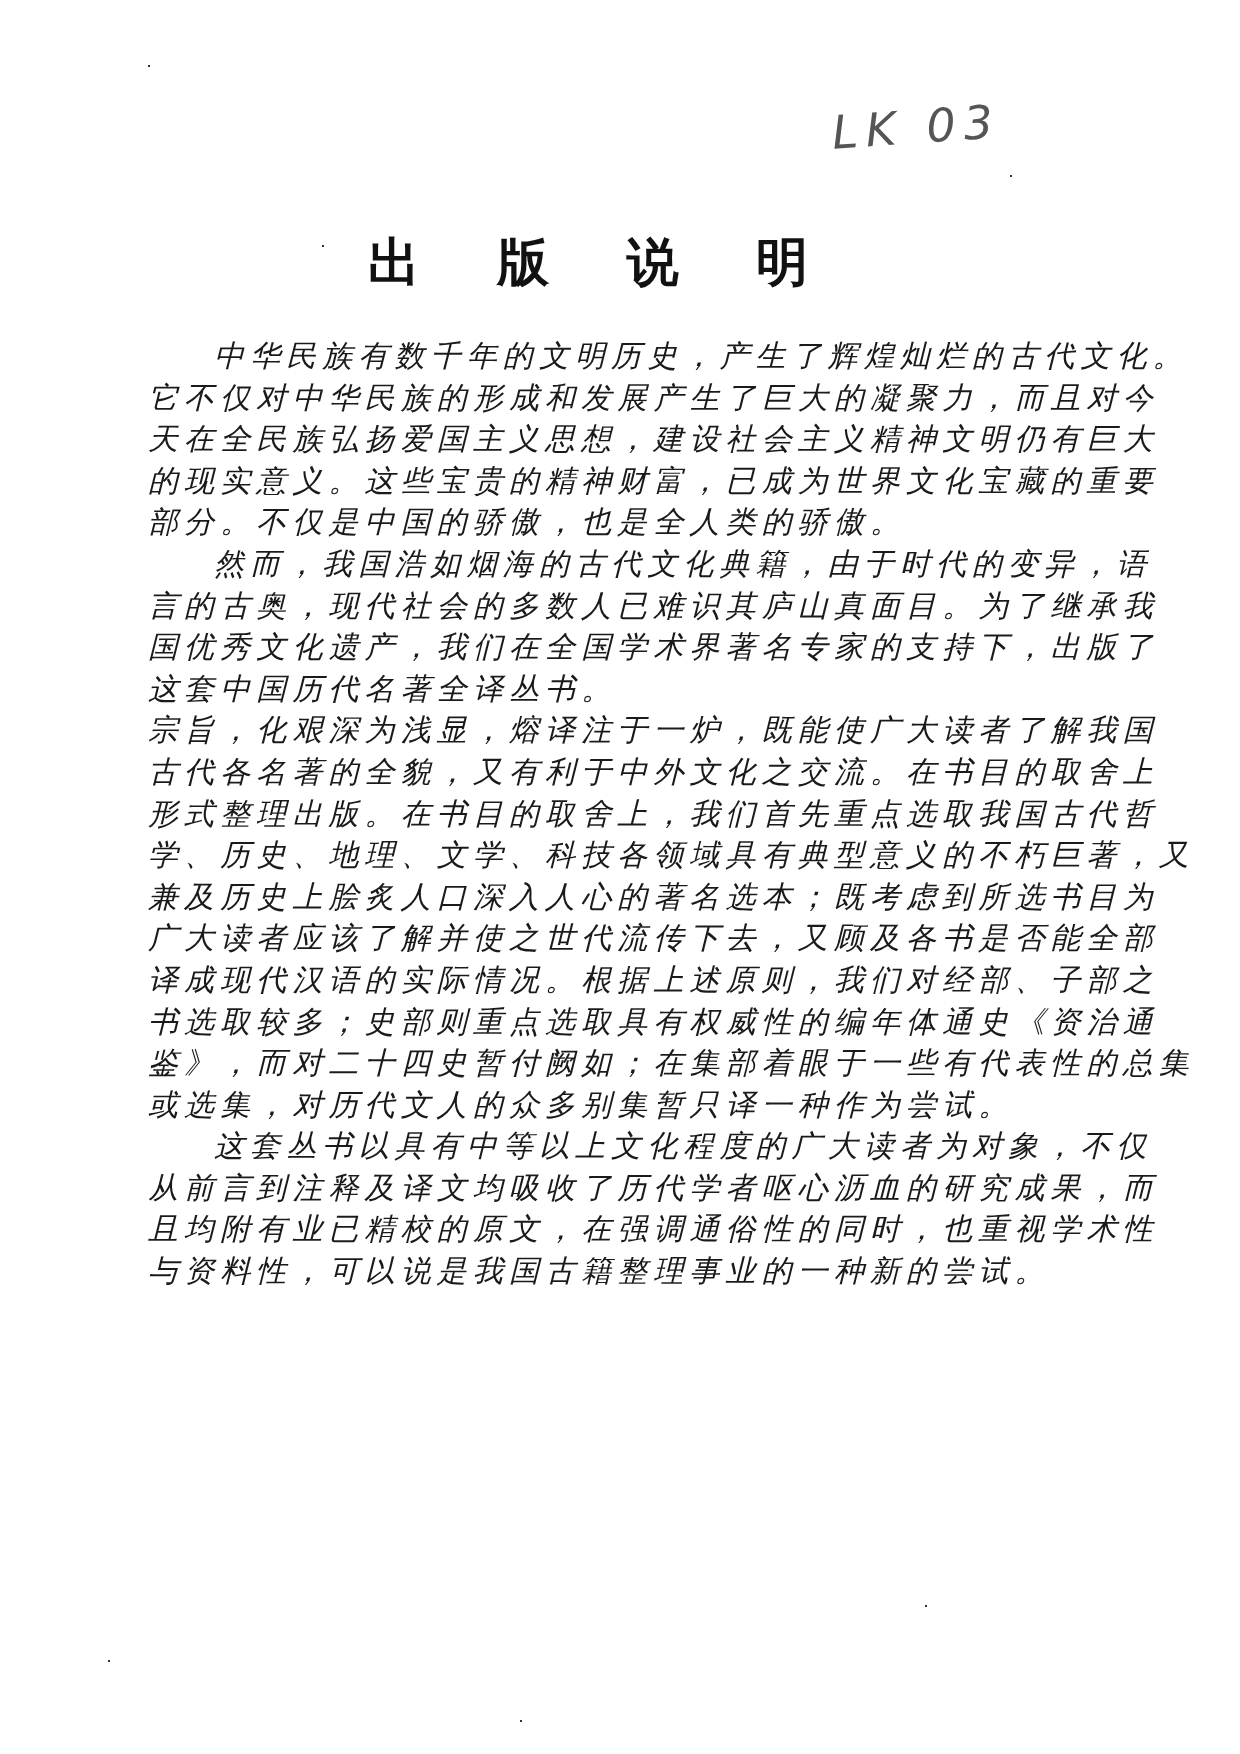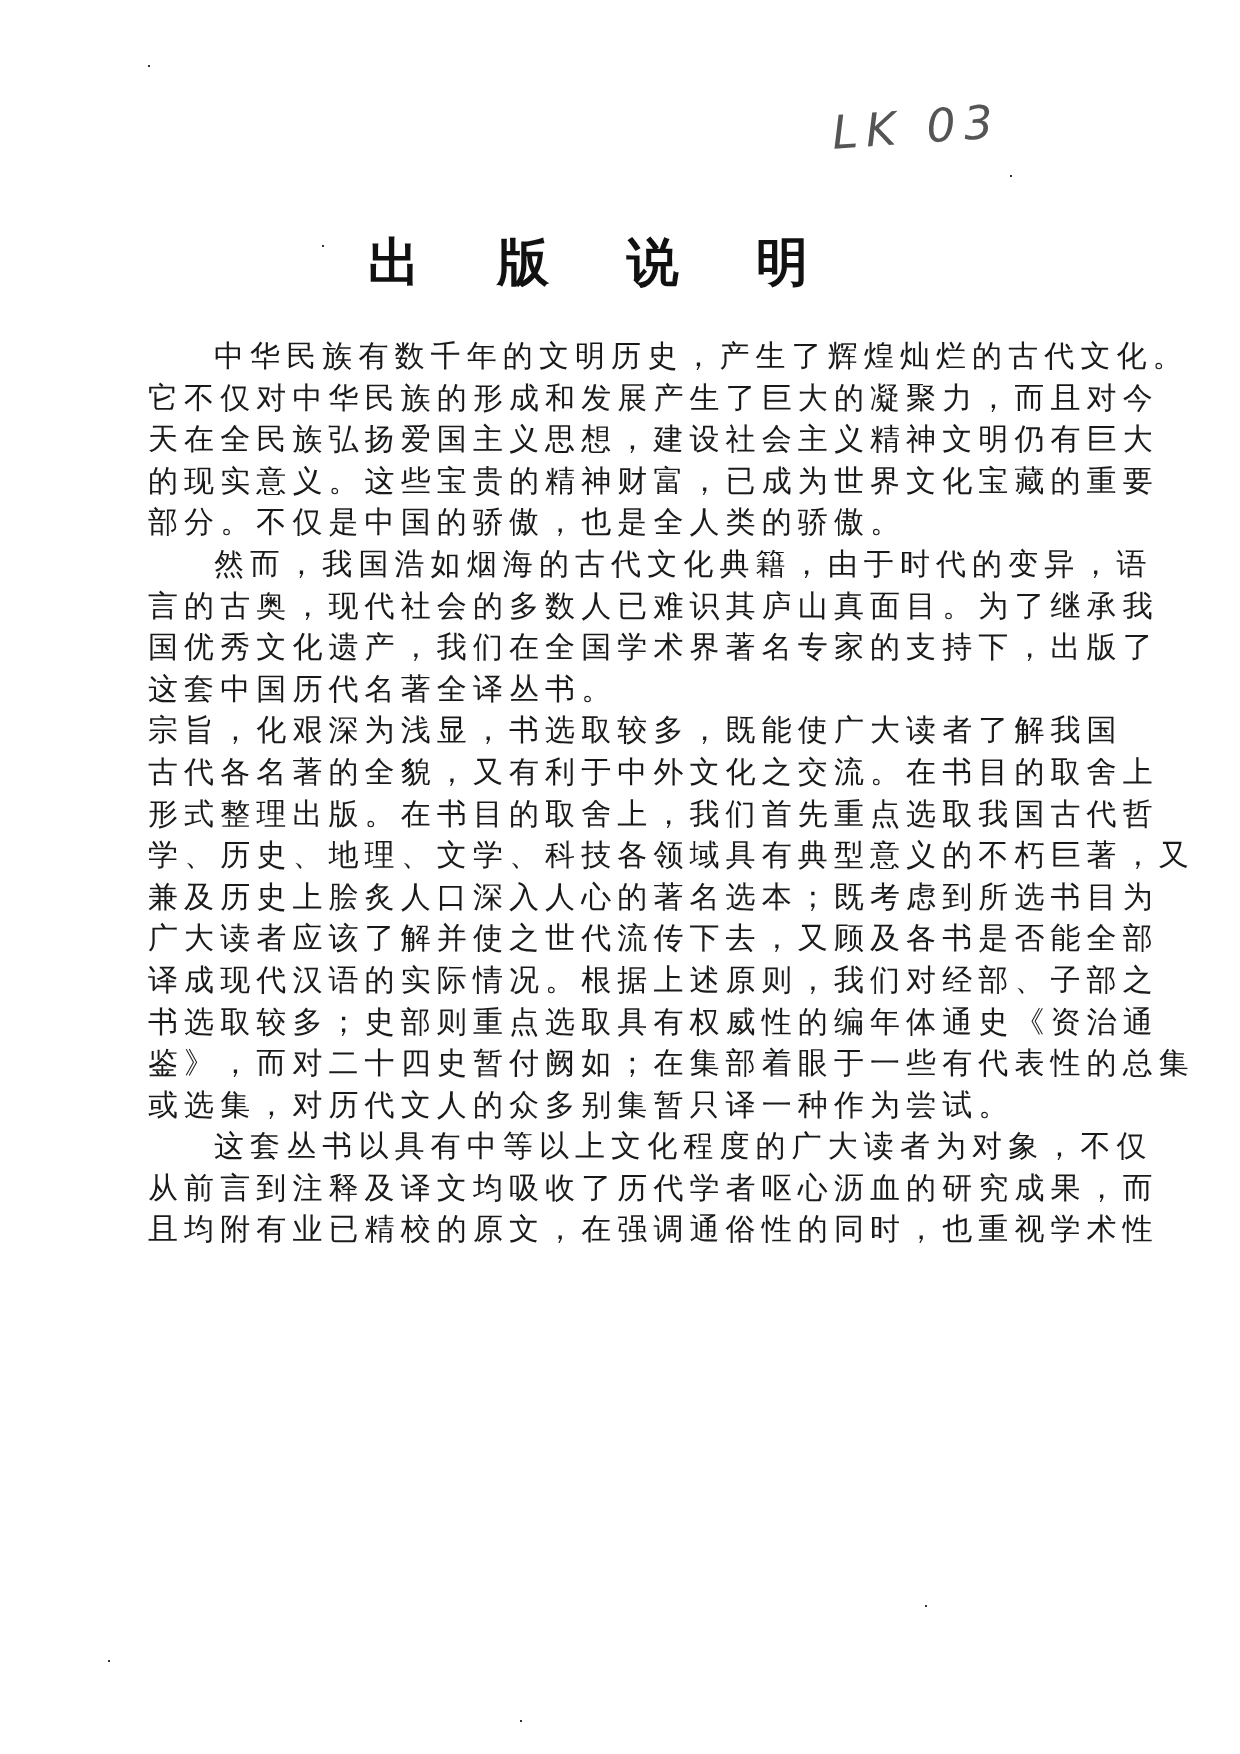--- a/index.html
+++ b/index.html
@@ -2,21 +2,21 @@
 <html><head>
 <meta charset="utf-8">
 <style>
   html, body { margin: 0; padding: 0; background: #ffffff; }
   body { width: 1240px; height: 1754px; position: relative; overflow: hidden;
          font-family: "DejaVu Serif", "Liberation Serif", serif; color: #1a1a1a; }
   .handwritten { position: absolute; left: 832px; top: 100px; font-family: "DejaVu Sans", sans-serif;
                  font-size: 46px; font-style: italic; color: #555; letter-spacing: 8px; transform: rotate(-4deg); }
   .title { position: absolute; top: 228px; left: 368px; width: 440px; display: flex; justify-content: space-between;
            font-size: 52px; font-weight: bold; color: #111; }
-  .body-text { position: absolute; left: 148px; top: 335px; width: 890px; }
+  .body-text { position: absolute; left: 148px; top: 335px; width: 890px; font-style: italic; }
   .line { height: 41.6px; line-height: 41.6px; font-size: 30px; letter-spacing: 6.1px; white-space: nowrap; }
   .line.indent { text-indent: 66px; }
   .speck { position: absolute; width: 2px; height: 2px; background: #333; }
 </style>
 </head>
 <body>
 
 <div class="handwritten">LK 03</div>
 
 <div class="title">
@@ -34,35 +34,36 @@
     <div class="line">的现实意义。这些宝贵的精神财富，已成为世界文化宝藏的重要</div>
     <div class="line">部分。不仅是中国的骄傲，也是全人类的骄傲。</div>
   </div>
   <div>
     <div class="line indent">然而，我国浩如烟海的古代文化典籍，由于时代的变异，语</div>
     <div class="line">言的古奥，现代社会的多数人已难识其庐山真面目。为了继承我</div>
     <div class="line">国优秀文化遗产，我们在全国学术界著名专家的支持下，出版了</div>
     <div class="line">这套中国历代名著全译丛书。</div>
   </div>
   <div>
-    <div class="line">宗旨，化艰深为浅显，书选取较多，既能使广大读者了解我国</div>
+    <div class="line">宗旨，化艰深为浅显，熔译注于一炉，既能使广大读者了解我国</div>
     <div class="line">古代各名著的全貌，又有利于中外文化之交流。在书目的取舍上</div>
     <div class="line">形式整理出版。在书目的取舍上，我们首先重点选取我国古代哲</div>
     <div class="line">学、历史、地理、文学、科技各领域具有典型意义的不朽巨著，又</div>
     <div class="line">兼及历史上脍炙人口深入人心的著名选本；既考虑到所选书目为</div>
     <div class="line">广大读者应该了解并使之世代流传下去，又顾及各书是否能全部</div>
     <div class="line">译成现代汉语的实际情况。根据上述原则，我们对经部、子部之</div>
     <div class="line">书选取较多；史部则重点选取具有权威性的编年体通史《资治通</div>
     <div class="line">鉴》，而对二十四史暂付阙如；在集部着眼于一些有代表性的总集</div>
     <div class="line">或选集，对历代文人的众多别集暂只译一种作为尝试。</div>
   </div>
   <div>
     <div class="line indent">这套丛书以具有中等以上文化程度的广大读者为对象，不仅</div>
     <div class="line">从前言到注释及译文均吸收了历代学者呕心沥血的研究成果，而</div>
     <div class="line">且均附有业已精校的原文，在强调通俗性的同时，也重视学术性</div>
+    <div class="line">与资料性，可以说是我国古籍整理事业的一种新的尝试。</div>
   </div>
 </div>
 
 <div class="speck" style="left:148px;top:65px"></div>
 <div class="speck" style="left:322px;top:245px"></div>
 <div class="speck" style="left:1010px;top:175px"></div>
 <div class="speck" style="left:1050px;top:555px"></div>
 <div class="speck" style="left:108px;top:1660px"></div>
 <div class="speck" style="left:925px;top:1605px"></div>
 <div class="speck" style="left:520px;top:1720px"></div>

